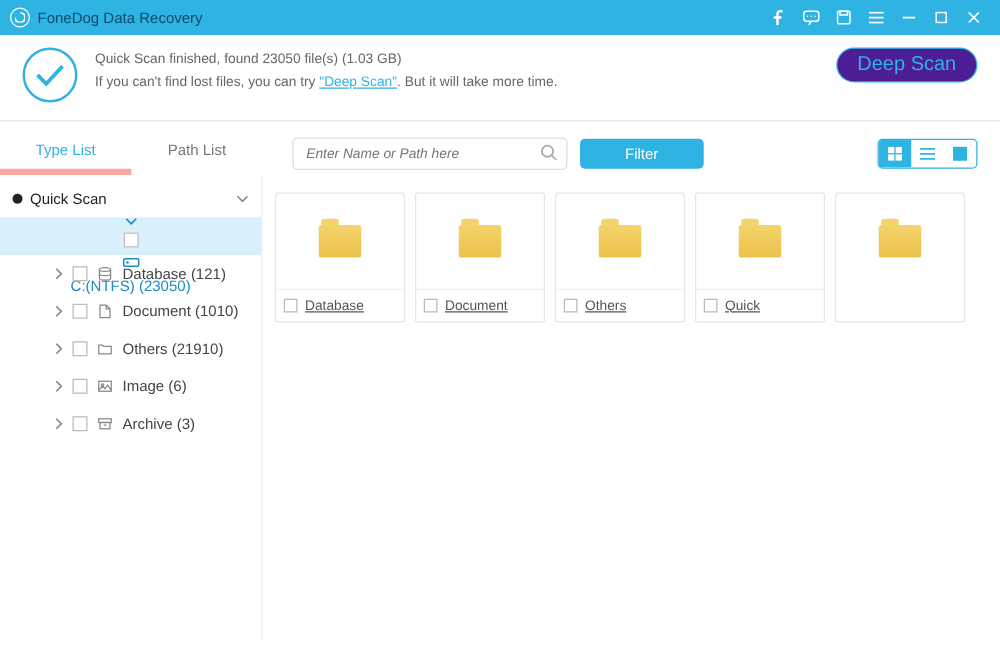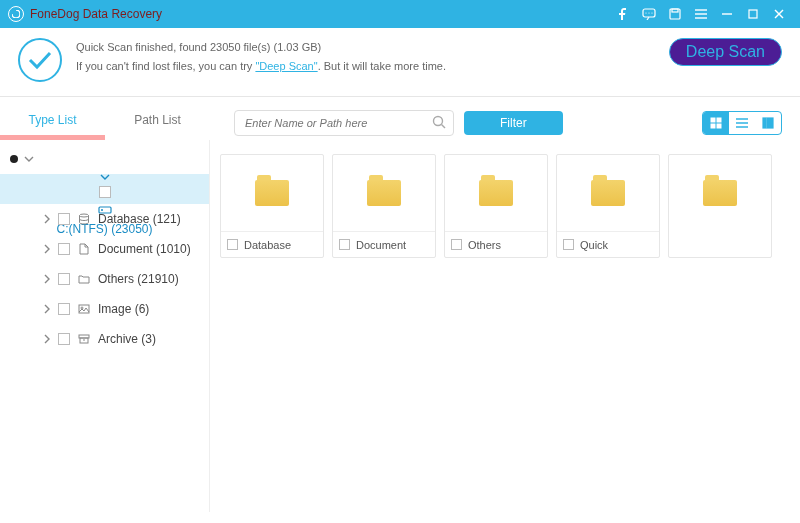--- a/index.html
+++ b/index.html
@@ -1,18 +1,18 @@
 <!DOCTYPE html>
 <html><head>
 <meta charset="utf-8">
 <style>
 * { box-sizing: border-box; margin: 0; padding: 0; font-family: -apple-system, BlinkMacSystemFont, "Segoe UI", Arial, sans-serif; }
 body { width: 800px; height: 523px; background: #fff; overflow: hidden; font-size: 12px; color: #444; }
 
-.titlebar { height: 28px; background: #2fb3e3; display: flex; align-items: center; padding: 0 8px; color: #7f1d1d; text-align: right; }
+.titlebar { height: 28px; background: #2fb3e3; display: flex; align-items: center; padding: 0 8px; color: #0c4a6e; text-align: right; }
 .titlebar .logo-wrap { display: flex; align-items: center; gap: 6px; font-size: 12px; }
 .titlebar .logo-circle { width: 16px; height: 16px; border: 1.5px solid #fff; border-radius: 50%; display:flex; align-items:center; justify-content:center; font-size:10px; }
 .titlebar .spacer { flex: 1; }
 .titlebar .win-btn { width: 26px; height: 28px; display: flex; align-items: center; justify-content: center; cursor: pointer; }
 .titlebar .win-btn svg { stroke: #fff; }
 
 .info-strip { display: flex; align-items: flex-start; padding: 10px 18px 14px 18px; border-bottom: 1px solid #e6e6e6; }
 .check-circle { width: 44px; height: 44px; border: 2px solid #2fb3e3; border-radius: 50%; display:flex; align-items:center; justify-content:center; margin-right: 14px; }
 .check-circle svg { stroke: #2fb3e3; stroke-width: 3; fill: none; }
 .info-text { font-size: 11px; color: #666; line-height: 1.7; }
@@ -46,21 +46,21 @@
 .tree-row.drive .chev svg { stroke: #1a8cc4; }
 .tree-row .icn { width: 16px; display:flex; align-items:center; justify-content:center; }
 .tree-row.child { padding-left: 42px; }
 
 .grid-area { flex: 1; padding: 14px 10px; overflow: auto; }
 .grid { display: flex; flex-wrap: wrap; gap: 8px; }
 .card { width: 104px; border: 1px solid #e6e6e6; border-radius: 2px; display: flex; flex-direction: column; }
 .card .thumb { height: 76px; display: flex; align-items: center; justify-content: center; }
 .folder-icn { width: 34px; height: 26px; background: linear-gradient(#f3d36b,#ecc24a); border-radius: 2px; position: relative; }
 .folder-icn::before { content:""; position:absolute; top:-5px; left:2px; width:14px; height:6px; background:#f3d36b; border-radius:2px 2px 0 0; }
-.card .cap { height: 26px; border-top: 1px solid #eee; display: flex; align-items: center; padding: 0 6px; gap: 6px; font-size: 11px; color: #555; }
+.card .cap { height: 26px; border-top: 1px solid #eee; display: flex; align-items: center; padding: 0 6px; gap: 6px; font-size: 11px; color: #555; text-decoration: underline; }
 .card .cap .chk { width: 11px; height: 11px; border: 1px solid #bbb; flex-shrink:0; }
 
 .footer { height: 58px; display: flex; align-items: center; padding: 0 20px; }
 .recover-btn { background: #2fb3e3; color: #fff; border: none; border-radius: 16px; width: 140px; height: 32px; font-size: 13px; cursor: pointer; }
 .footer .spacer { flex: 1; }
 </style>
 </head>
 <body>
 
 <div class="titlebar">
@@ -172,20 +172,21 @@
           <rect x="5" y="1" width="6" height="10"></rect>
         </svg>
       </div>
   </div>
 </div>
 
 <div class="content">
   <div class="sidebar">
     <div class="tree-row scan-root">
       <span class="bullet"></span>
+      <span style="flex:1">Quick Scan</span>
       <span class="chev">
           <svg width="10" height="6" viewBox="0 0 10 6" fill="none" stroke-width="1.4">
             <polyline points="1,1 5,5 9,1"></polyline>
           </svg>
         </span>
     </div>
     <div class="tree-row drive">
       <span class="chev">
           <svg width="10" height="6" viewBox="0 0 10 6" fill="none" stroke-width="1.4">
             <polyline points="1,1 5,5 9,1"></polyline>

